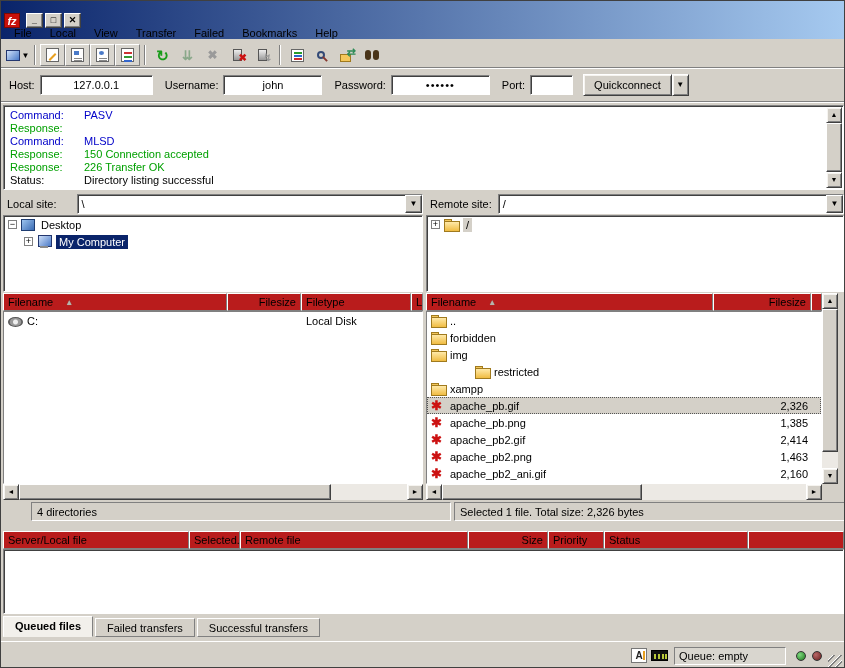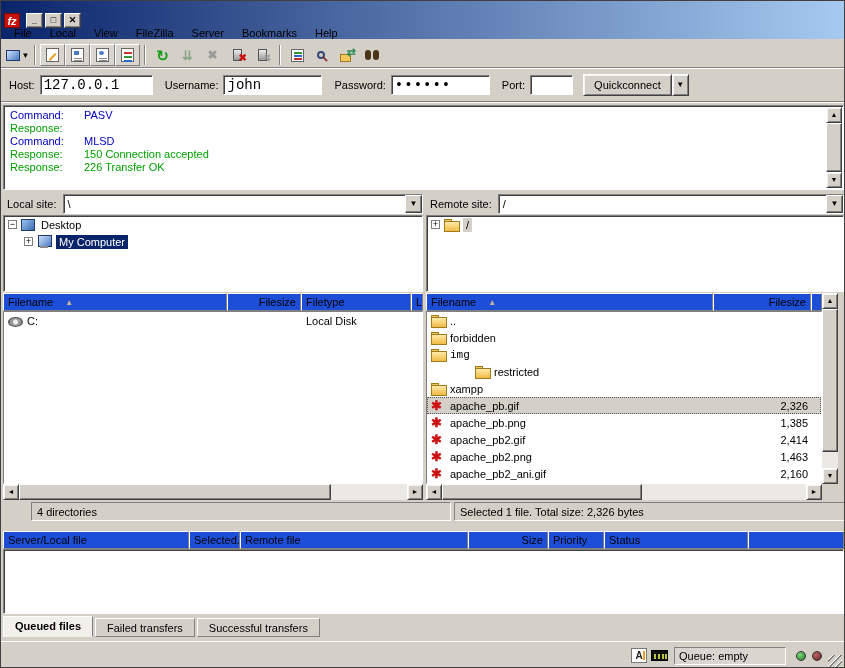--- a/index.html
+++ b/index.html
@@ -62,22 +62,22 @@
   .ic-sync .fold { position:absolute; left:0; bottom:0; width:11px; height:8px; background:#f4c75a; border:1px solid #a07a1e; }
   .ic-sync .arr { position:absolute; right:-1px; top:-3px; color:#2e8b57; font-size:11px; font-weight:bold; }
   .ic-binoc { width:15px; height:11px; position:relative; }
   .ic-binoc i { position:absolute; top:0; width:6px; height:10px; background:#4a3418; border-radius:3px; }
   .ic-binoc i.l { left:0; } .ic-binoc i.r { right:1px; }
 
   
   .quickbar { left:0; top:67px; width:845px; height:34px; display:flex; align-items:center; padding-left:8px;
     border-bottom:1px solid #808080; box-shadow:0 1px 0 #fff; }
   .qlabel { margin-right:5px; }
-  .qfield { height:20px; font-family:Liberation Mono, monospace; font-size:14px; padding:2px 3px;
-    background:#fff; border:1px solid; border-color:#808080 #fff #fff #808080; box-shadow: inset 1px 1px 0 #404040; outline:none; }
+  .qfield { height:20px; font-family:Liberation Sans, sans-serif; font-size:11px; padding:2px 3px;
+    background:#fff; border:1px solid; border-color:#808080 #fff #fff #808080; box-shadow: inset 1px 1px 0 #404040; outline:none;text-align:center; }
   .qc-btn { height:22px; padding:0 10px; font-size:11px; }
   .qc-dd { height:22px; width:17px; display:flex; align-items:center; justify-content:center; font-size:8px; }
 
   
   .log { left:2px; top:104px; width:841px; height:85px; }
   .loglines { position:absolute; left:1px; top:1px; right:17px; bottom:1px; background:#fff; padding:2px 0 0 5px; overflow:hidden; }
   .logline { display:flex; height:13px; line-height:13px; }
   .loglabel { width:74px; flex:none; }
   
   .vscroll { position:absolute; width:16px; background:#ece9e4; }
@@ -112,21 +112,21 @@
   .mydocs-i::after { content:""; position:absolute; left:3px; top:4px; width:7px; height:6px; background:#fff; border:1px solid #999; }
   .computer-i::before { content:""; position:absolute; left:1px; top:0; width:12px; height:10px; background:linear-gradient(135deg,#cfe0f8,#4a7ac8); border:1px solid #23366e; }
   .computer-i::after { content:""; position:absolute; left:3px; top:11px; width:8px; height:2px; background:#8a8a8a; }
   .folder-i::before { content:""; position:absolute; left:0; top:1px; width:6px; height:3px; background:#f4c75a; border:1px solid #a07a1e; border-bottom:none; }
   .folder-i::after { content:""; position:absolute; left:0; top:3px; width:14px; height:9px; background:linear-gradient(#ffe9a8,#f0bc42); border:1px solid #a07a1e; }
   .drive-i::before { content:""; position:absolute; left:0; top:3px; width:13px; height:8px; border-radius:50%; background:radial-gradient(circle at 50% 50%, #eee 0 2px, #9a9a9a 3px 5px, #6a6a6a 6px); border:1px solid #555; }
   .imgfile-i { color:#CC1111; font-size:13px; line-height:14px; font-weight:bold; text-align:left; }
 
   
   .listhdr { top:292px; height:18px; display:flex; }
-  .hcell { background:#1d4ed8; border:1px solid; border-color:#fff #808080 #808080 #fff;
+  .hcell { background:#b91c1c; border:1px solid; border-color:#fff #808080 #808080 #fff;
     padding:2px 4px; height:18px; white-space:nowrap; overflow:hidden; display:flex; align-items:center; }
   .hcell.right { justify-content:flex-end; }
   .sortarrow { color:#b8b4ac; font-size:8px; margin-left:12px; text-shadow:0 0 1px #807c74; }
   .listbody { top:310px; height:173px; background:#fff; border-left:1px solid #404040; overflow:hidden; }
   .frow { display:flex; align-items:center; height:17px; }
   .frow.sel { background:#D4D0C8; outline:1px dotted #555; outline-offset:-1px; }
   .fcell { padding:0 4px; white-space:nowrap; overflow:hidden; display:flex; align-items:center; }
   .fcell.right { justify-content:flex-end; }
 
   .statusrow { top:501px; height:19px; background:#D4D0C8; padding:3px 5px; }
@@ -159,22 +159,22 @@
   <div class="fzicon">fz</div>
   <span class="wbtn">_</span>
   <span class="wbtn">□</span>
   <span class="wbtn">✕</span>
 </div>
 
 <div class="abs menubar">
   <span class="menuitem">File</span>
   <span class="menuitem">Local</span>
   <span class="menuitem">View</span>
-  <span class="menuitem">FileZilla</span>
-  <span class="menuitem">Server</span>
+  <span class="menuitem">Transfer</span>
+  <span class="menuitem">Failed</span>
   <span class="menuitem">Bookmarks</span>
   <span class="menuitem">Help</span>
 </div>
 
 <div class="abs toolbar">
   <div class="tb">
     <span class="ic-monitor"></span>
     <span class="dd">▼</span>
   </div>
   <div class="tbsep"></div>
@@ -272,29 +272,33 @@
         <span style="color: rgb(0, 0, 200);">MLSD</span>
       </div>
     <div class="logline">
         <span class="loglabel" style="color: rgb(0, 160, 0);">Response:</span>
         <span style="color: rgb(0, 160, 0);">150 Connection accepted</span>
       </div>
     <div class="logline">
         <span class="loglabel" style="color: rgb(0, 160, 0);">Response:</span>
         <span style="color: rgb(0, 160, 0);">226 Transfer OK</span>
       </div>
+    <div class="logline">
+        <span class="loglabel" style="color: rgb(0, 0, 0);">Status:</span>
+        <span style="color: rgb(0, 0, 0);">Directory listing successful</span>
+      </div>
   </div>
   <div class="vscroll" style="right:1px; top:1px; bottom:1px;">
     <div class="sbtn" style="position:absolute; top:0;">▲</div>
     <div class="vthumb" style="top:16px; bottom:16px;"></div>
     <div class="sbtn" style="position:absolute; bottom:0;">▼</div>
   </div>
 </div>
 
-<div class="abs sitebar" style="left:2px; width:420px;">
+<div class="abs sitebar" style="left:2px; width:420px;gap:14px;">
   <span class="sitelabel">Local site:</span>
   <div class="combo">
     <span class="combo-text">\</span>
     <span class="combo-btn">▼</span>
   </div>
 </div>
 
 <div class="abs sitebar" style="left:425px; width:418px;">
   <span class="sitelabel">Remote site:</span>
   <div class="combo">
@@ -372,21 +376,21 @@
       <span class="fcell right" style="width:98px;"></span>
     </div>
   <div class="frow">
       <span class="fcell" style="width:287px;">
         <span class="icn folder-i"></span>
         <span>forbidden</span>
       </span>
       <span class="fcell right" style="width:98px;"></span>
     </div>
   <div class="frow">
-      <span class="fcell" style="width:287px;font-family:Liberation Mono, monospace;">
+      <span class="fcell" style="width:287px;">
         <span class="icn folder-i"></span>
         <span>img</span>
       </span>
       <span class="fcell right" style="width:98px;"></span>
     </div>
   <div class="frow">
       <span class="fcell" style="width:287px;padding-left:48px;">
         <span class="icn folder-i"></span>
         <span>restricted</span>
       </span>

